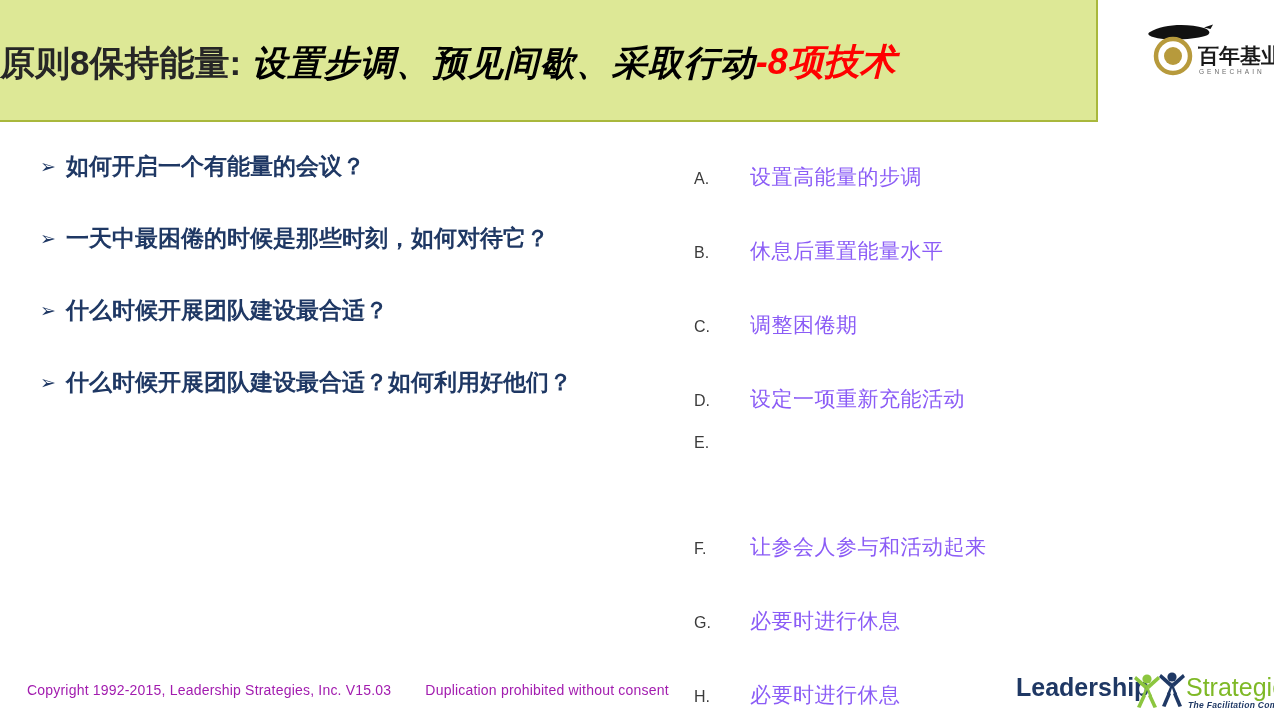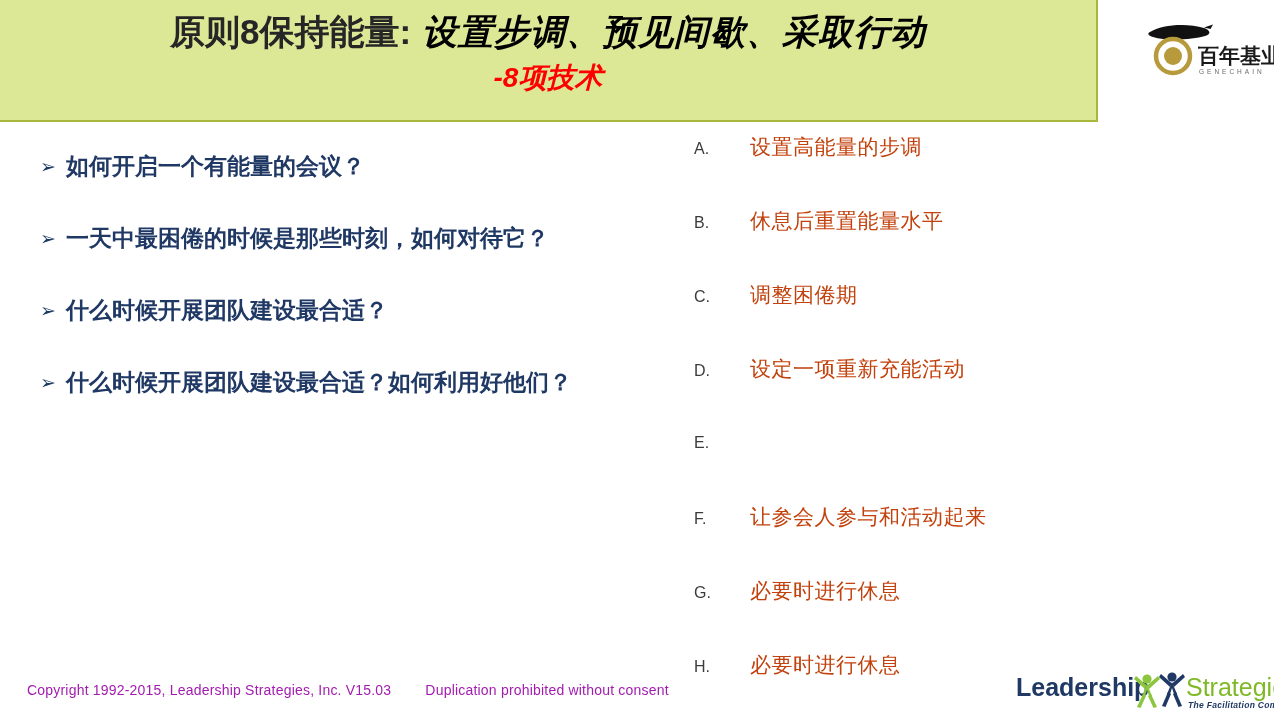--- a/index.html
+++ b/index.html
@@ -21,21 +21,21 @@
     left: 0;
     top: 0;
     width: 1098px;
     height: 122px;
     background: #dde896;
     border: 2px solid #a9b83c;
     border-left: none;
     border-top: none;
     box-sizing: border-box;
     display: flex;
-    flex-direction: column;
+    flex-direction: row;
     align-items: center;
     justify-content: flex-start;
     padding-top: 6px;
   }
   .title-line1 {
     font-size: 35px;
     line-height: 52px;
     white-space: nowrap;
     letter-spacing: 0px;
   }
@@ -44,21 +44,21 @@
     color: #262626;
     font-style: normal;
   }
   .title-part-italic {
     font-weight: bold;
     color: #000000;
     font-style: italic;
     letter-spacing: 1px;
   }
   .title-line2 {
-    font-size: 28px;
+    font-size: 36px;
     line-height: 44px;
     font-weight: bold;
     font-style: italic;
     color: #ff0000;
     white-space: nowrap;
     margin-top: -2px;
   }
 
   
   .genechain-logo {
@@ -113,25 +113,26 @@
   }
   .a-letter {
     width: 56px;
     flex: 0 0 56px;
     color: #3b3b3b;
     font-size: 16px;
     line-height: 26px;
     font-weight: normal;
   }
   .a-text {
-    color: #c2410c;
+    color: #8b5cf6;
     font-size: 21px;
     line-height: 26px;
     white-space: nowrap;
     letter-spacing: 0.5px;
+    margin-top: 30px;
   }
 
   
   .footer-copy {
     position: absolute;
     left: 27px;
     top: 682px;
     font-size: 14px;
     color: #a21caf;
     white-space: nowrap;

